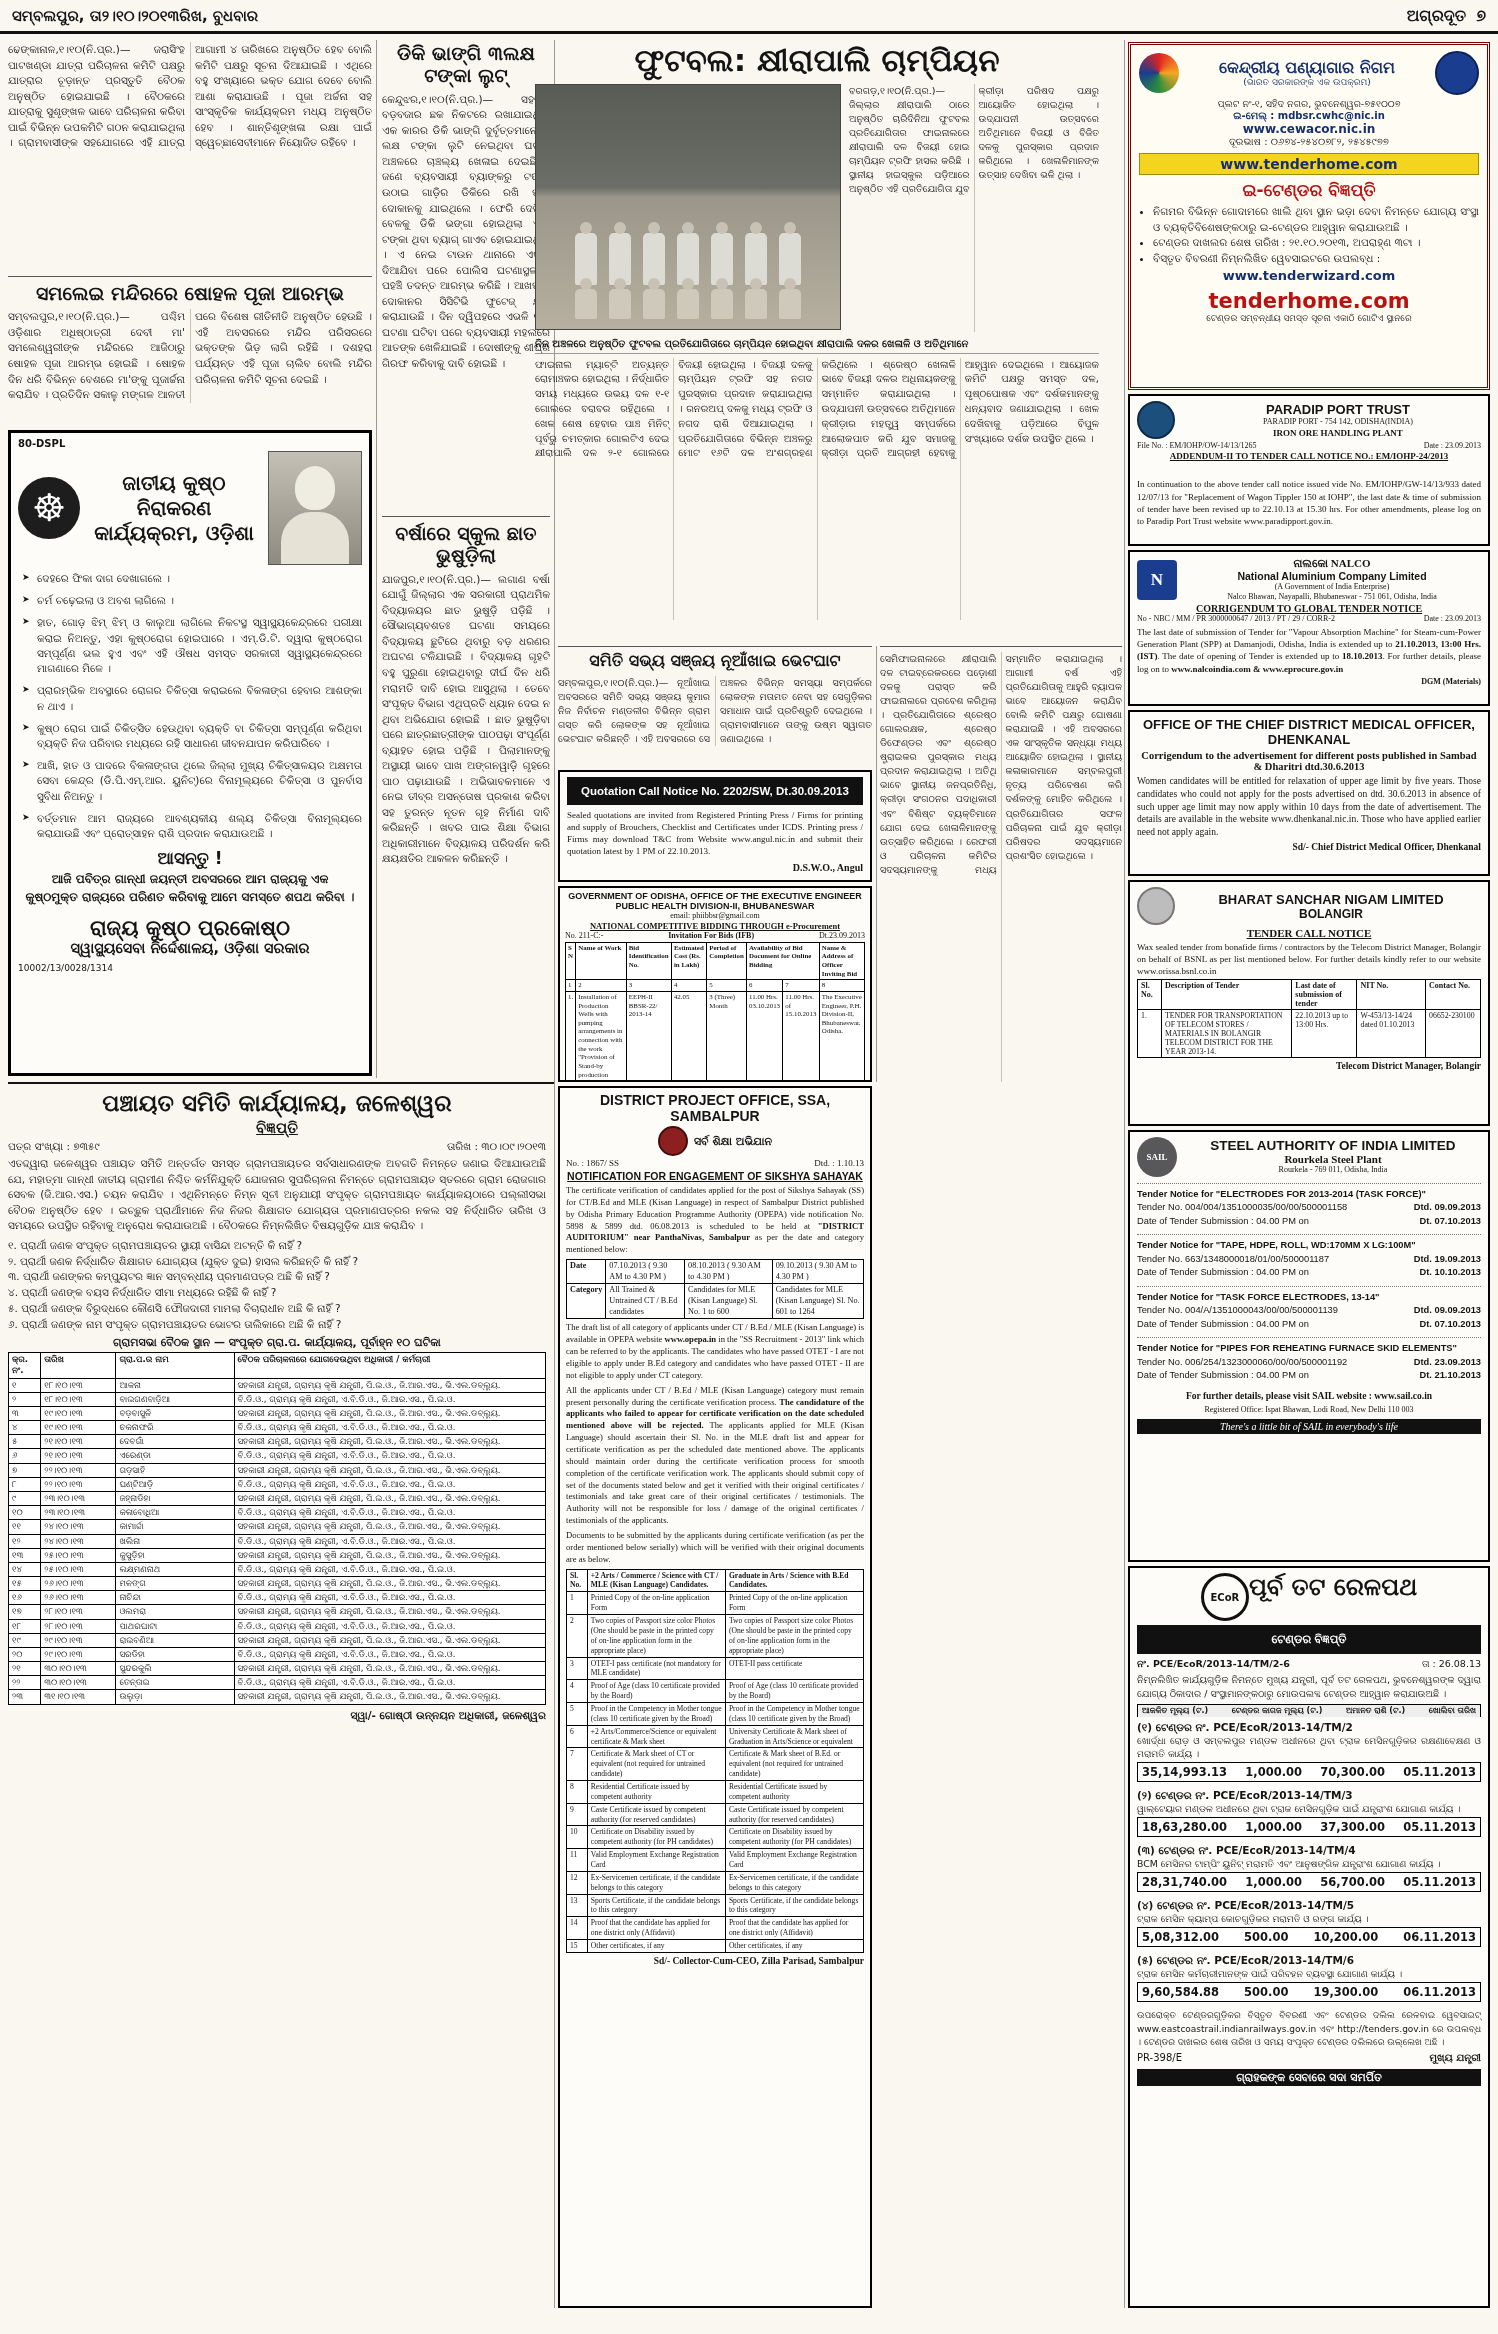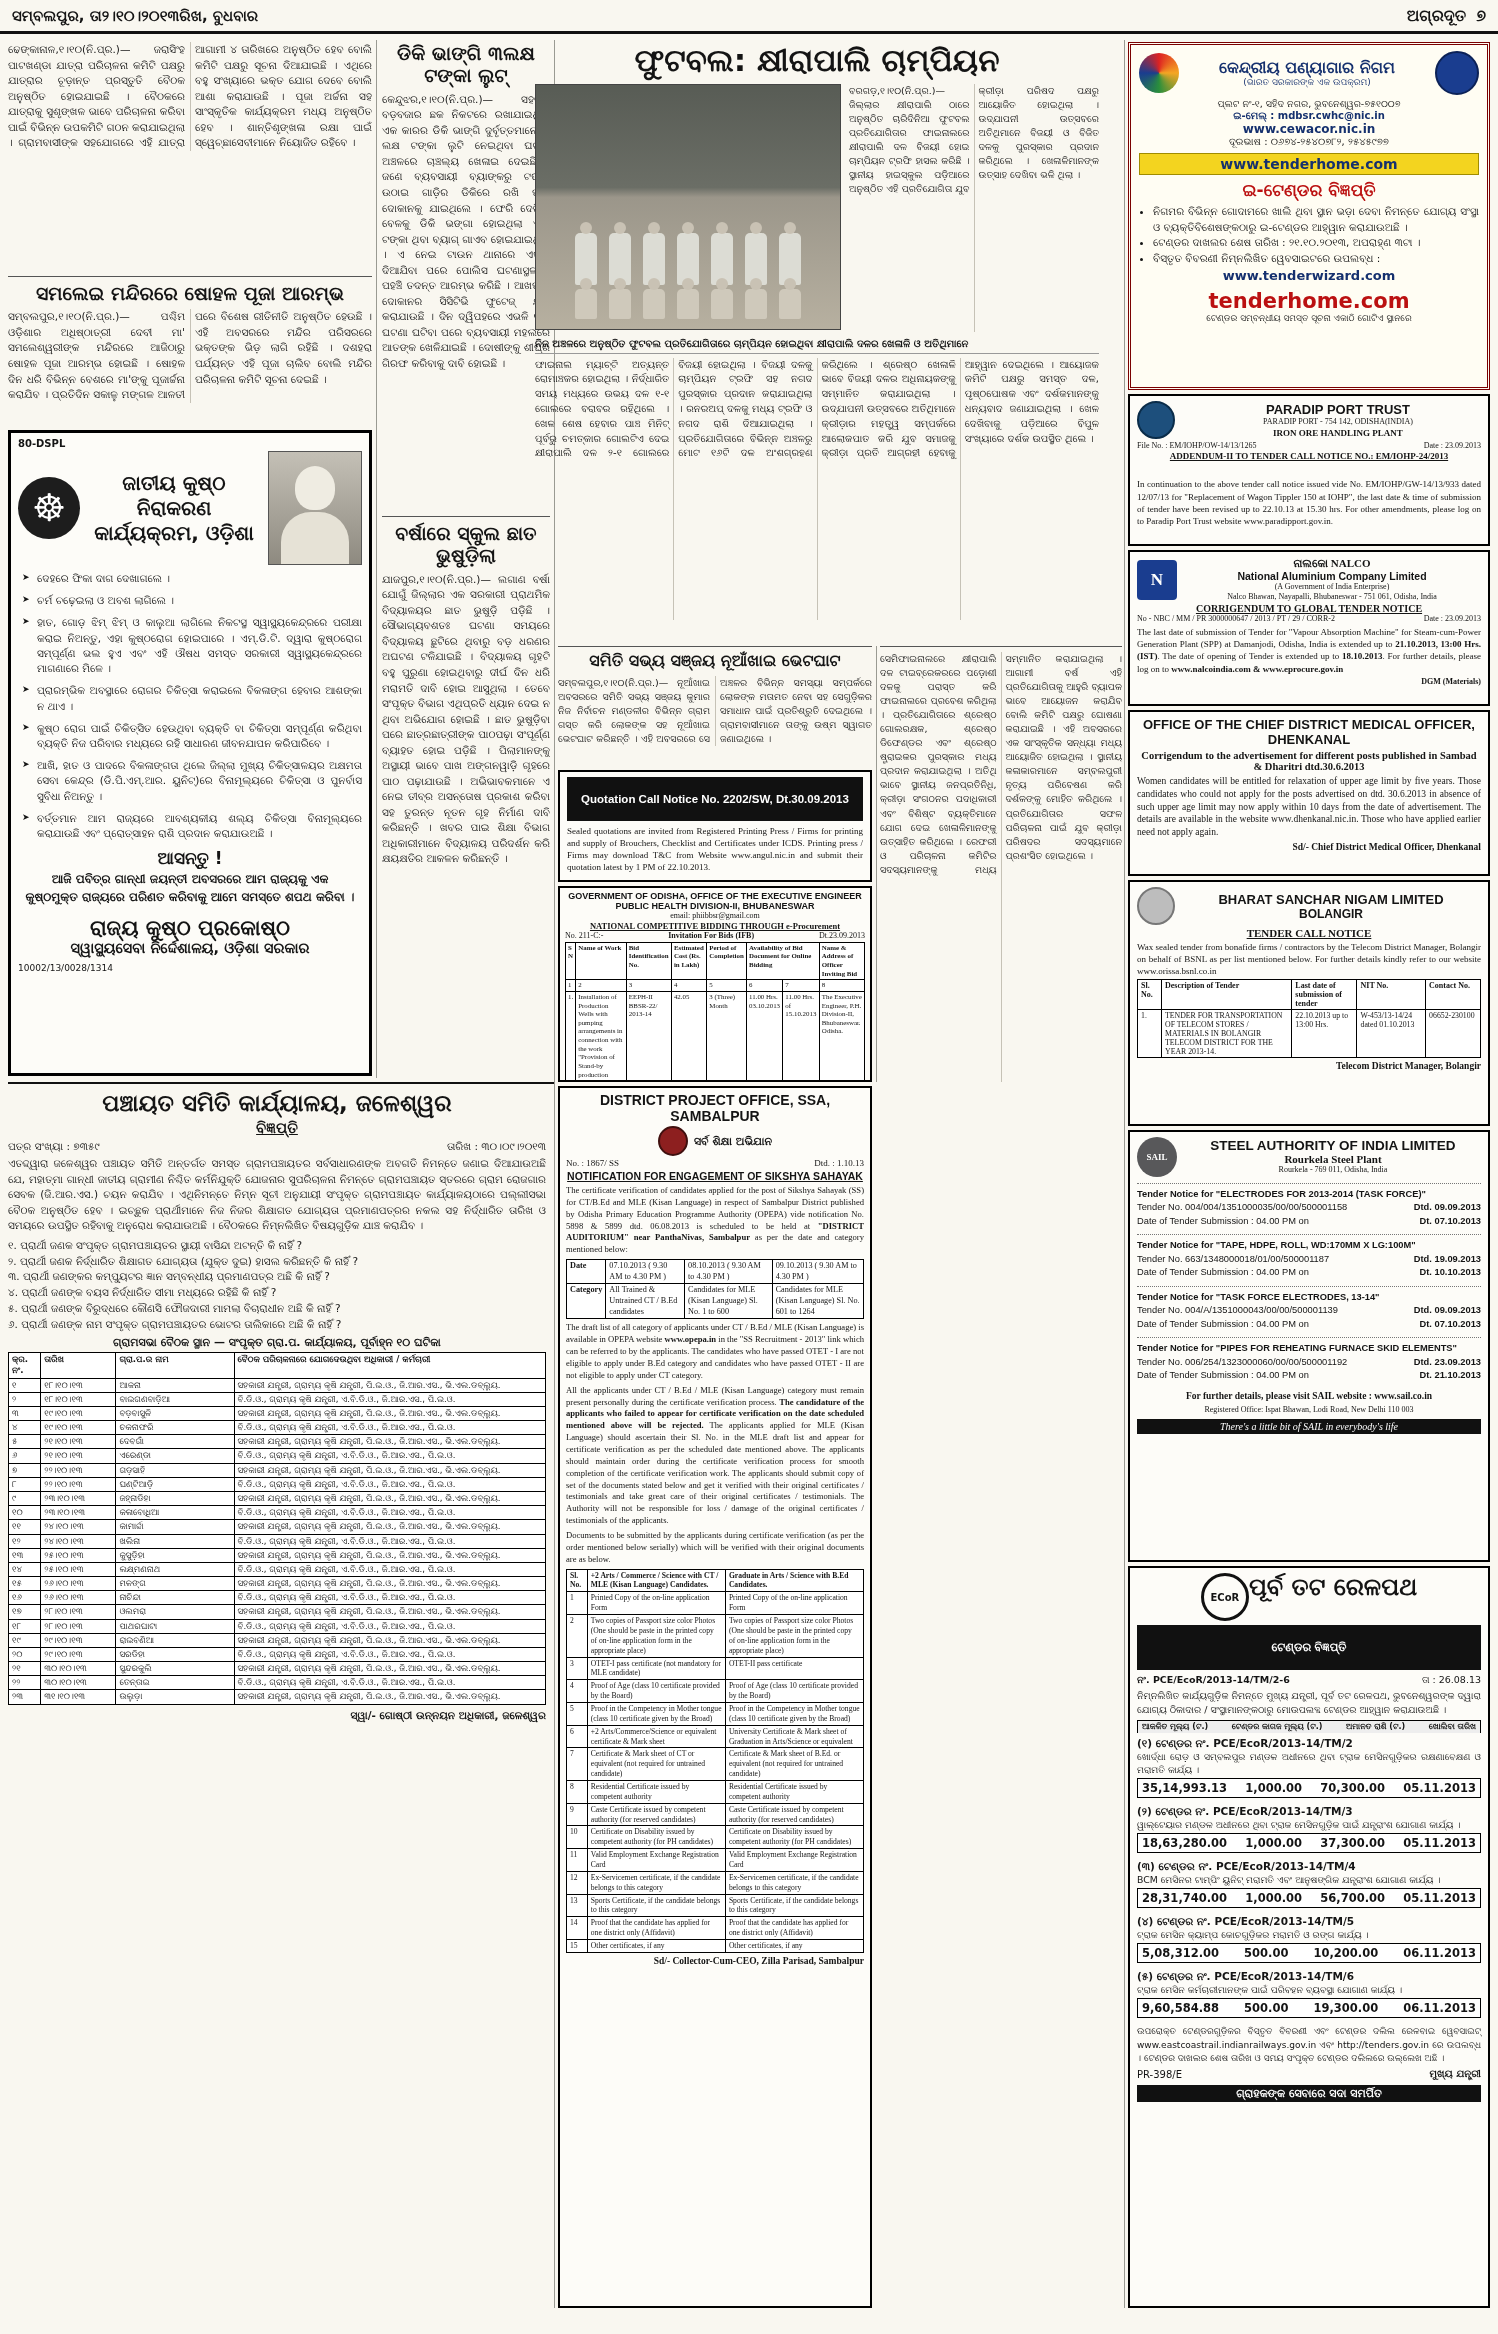--- a/index.html
+++ b/index.html
@@ -15,21 +15,21 @@
   .hl{margin:0 0 5px;font-weight:800;text-align:center;line-height:1.18;}
   .sz1{font-size:23px}.sz2{font-size:19px}.sz3{font-size:19px}.szfb{font-size:31px}
   .body{margin:0;font-size:10.5px;line-height:1.48;text-align:justify;}
   .cols2{column-count:2;column-gap:10px;column-rule:1px solid #c6c2b6;}
   .cols4{column-count:4;column-gap:9px;column-rule:1px solid #c6c2b6;font-size:10px;}
   .colsS{column-count:2;column-gap:9px;column-rule:1px solid #c6c2b6;font-size:9.5px;}
   .rule-top{border-top:1.5px solid #555;padding-top:5px;}
   
   .adbox{border:2px solid #000;background:#fdfcf8;padding:5px 7px;}
   .ctr{text-align:center}.rt{text-align:right}.b{font-weight:bold}.u{text-decoration:underline}
-  .row-sb{display:flex;justify-content:space-between;align-items:center;}
+  .row-sb{display:flex;justify-content:space-between;align-items:flex-start;}
   
   table.tbl{width:100%;border-collapse:collapse;background:#fff;}
   table.tbl th,table.tbl td{border:1px solid #000;padding:1px 3px;vertical-align:top;text-align:left;font-weight:normal;}
   table.tbl th{font-weight:bold;}
   
   .photo{width:306px;height:246px;flex:none;border:1px solid #444;position:relative;
          background:linear-gradient(180deg,#585c55 0%,#6b6e66 42%,#9b968a 46%,#b7b0a0 100%);
          display:flex;flex-direction:column;justify-content:flex-end;align-items:center;padding-bottom:10px;box-sizing:border-box;gap:4px;}
   .prow{display:flex;gap:12px;justify-content:center;}
   .p{width:22px;height:52px;background:#dcdcd4;border-radius:5px 5px 2px 2px;position:relative;display:inline-block;}
@@ -53,21 +53,21 @@
   .ga-org1{text-align:center;font-size:21px;font-weight:800;margin-top:10px;}
   .ga-org2{text-align:center;font-size:14.5px;font-weight:800;}
   .ga-ref{font-size:9px;margin-top:6px;}
   
   #panch{border-top:2.5px solid #111;padding-top:6px;padding-right:8px;}
   .pq-list{margin:4px 0;padding:0;list-style:none;}
   .pq-list li{font-size:10.5px;line-height:1.5;}
   #panch table.tbl td, #panch table.tbl th{font-size:8.6px;line-height:1.3;}
   
   .en{font-family:"Liberation Serif",serif;}
-  .nt-bar{background:#111;color:#fff;font-weight:bold;text-align:center;font-size:11.5px;padding:16px 0;font-family:"Liberation Sans",sans-serif;}
+  .nt-bar{background:#111;color:#fff;font-weight:bold;text-align:center;font-size:11.5px;padding:8px 0;font-family:"Liberation Sans",sans-serif;}
   .small{font-size:9px;line-height:1.35;}
   .tiny{font-size:8px;line-height:1.3;}
   
   #phd table.tbl th,#phd table.tbl td{font-size:6.9px;line-height:1.25;padding:1px 2px;}
   
   #ssa .doc th,#ssa .doc td{font-size:7.6px;line-height:1.3;}
   #ssa .sched td{font-size:8.2px;line-height:1.3;}
   #ssa .sched td:first-child{font-weight:bold;}
   #ssa p{margin:3px 0;font-size:8.6px;line-height:1.38;text-align:justify;}
   .ssa-logo{width:26px;height:26px;border-radius:50%;background:#8d1f1f;border:2px solid #40100f;flex:none;}

